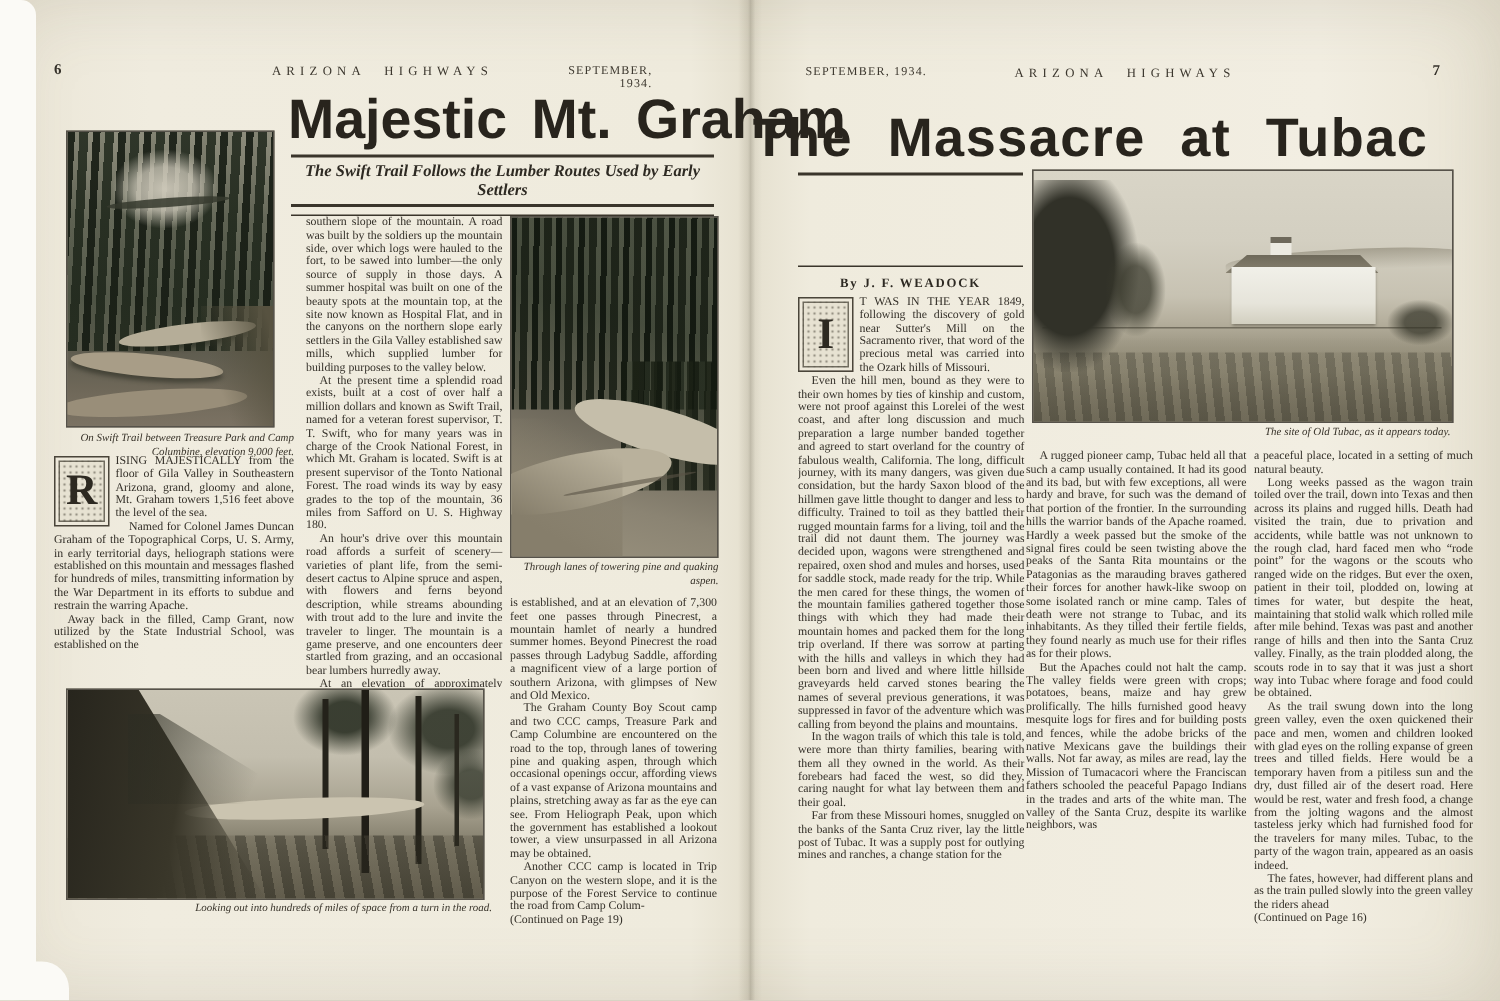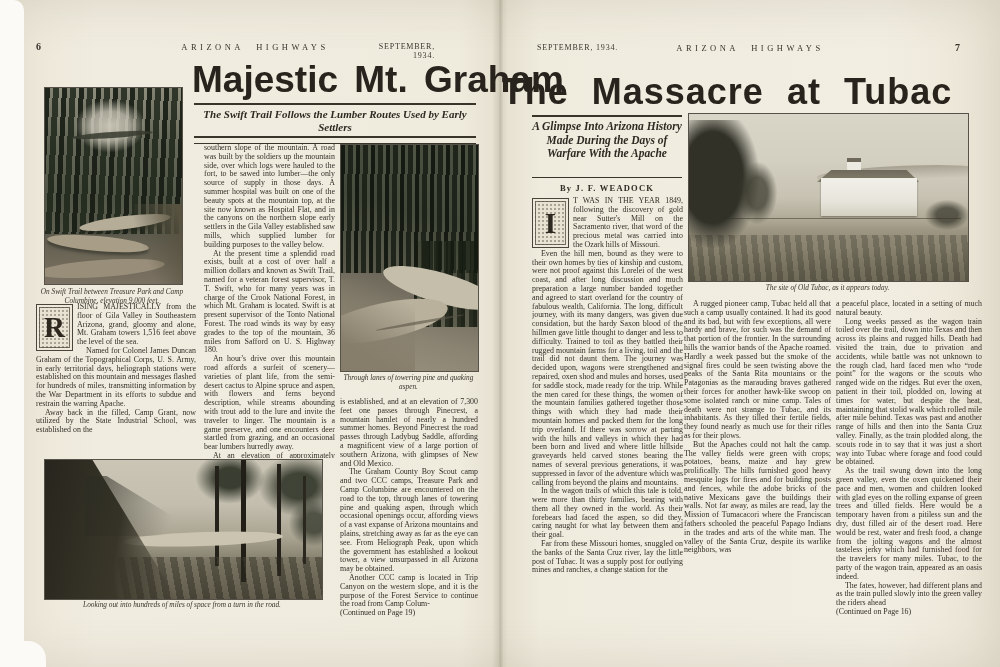--- a/index.html
+++ b/index.html
@@ -22,21 +22,21 @@
     word-spacing:12px;letter-spacing:1px;text-align:center;white-space:nowrap;color:#28241d;}
   .rule{background:#3a352b;}
   .dblrule{height:5px;border-top:2.5px solid #3a352b;border-bottom:1px solid #3a352b;}
   .standfirst{font-style:italic;font-weight:bold;font-size:11px;line-height:13px;text-align:center;color:#2e2a23;}
   .standfirst-r{font-size:11.5px;line-height:13.5px;}
   .byline{font-size:8.5px;font-weight:bold;letter-spacing:1.2px;text-align:center;color:#2e2a23;}
   .col{overflow:hidden;}
   .col p{margin:0;font-size:7.9px;line-height:8.8px;text-align:justify;}
   .col p.ind{text-indent:9px;}
   .cont{font-size:7.9px;line-height:9px;text-align:center;margin-top:2px;}
-  .caption{font-style:italic;font-size:7.3px;line-height:8.8px;text-align:center;color:#38332a;}
+  .caption{font-style:italic;font-size:7.3px;line-height:8.8px;text-align:right;color:#38332a;}
   .dropcap{float:left;width:35px;height:45px;margin:1px 4px 1px 0;border:1px solid #4a453a;
     box-shadow:inset 0 0 0 2px #eee9db,inset 0 0 0 3px rgba(74,69,58,.75);
     background-color:#e7e2d2;background-image:radial-gradient(rgba(74,69,58,.5) .6px,transparent 1.1px);
     background-size:4px 4px;display:flex;align-items:center;justify-content:center;
     font-size:29px;font-weight:bold;color:#2d2921;}
   .photo{overflow:hidden;border:1px solid #56524a;background:#8a8575;}
   .photo .ly{position:absolute;}
   
   .p1a{left:0;top:0;width:137px;height:196px;background:linear-gradient(180deg,#a6a192 0%,#8d8a7c 14%,#6a6b5d 30%,#505447 56%,#5e5c4f 74%,#6f6859 88%,#7b7263 100%);}
   .p1b{left:0;top:0;width:137px;height:146px;background:repeating-linear-gradient(93deg,rgba(23,29,20,.93) 0 5px,rgba(74,82,64,.38) 5px 8px,rgba(31,39,27,.88) 8px 14px,rgba(90,98,78,.32) 14px 17px);}
@@ -156,28 +156,27 @@
   </div>
   <div class="abs caption" style="left:36px;top:601px;width:292px;">Looking out into hundreds of miles of space from a turn in the road.</div>
 
   <div class="abs issue" style="left:537px;top:43px;">SEPTEMBER, 1934.</div>
   <div class="abs masthead" style="left:650px;top:43px;width:200px;">ARIZONA HIGHWAYS</div>
   <div class="abs pagenum" style="left:940px;top:42px;width:20px;text-align:right;">7</div>
 
   <h1 class="abs title-right" style="left:496px;top:70px;width:462px;margin:0;">The Massacre at Tubac</h1>
 
   <div class="abs rule" style="left:532px;top:115px;width:150px;height:2px;"></div>
-  <div class="abs standfirst standfirst-r" style="left:532px;top:120px;width:150px;">A Glimpse Into Arizona History Made During the Days of Warfare With the Apache</div>
   <div class="abs rule" style="left:532px;top:177px;width:150px;height:1px;"></div>
   <div class="abs byline" style="left:532px;top:183px;width:150px;">By J. F. WEADOCK</div>
 
   <div class="abs col" style="left:532px;top:197px;width:151px;height:452px;">
     <p><span class="dropcap" style="height:48px;">I</span><span>T WAS IN THE YEAR 1849, following the discovery of gold near Sutter's Mill on the Sacramento river, that word of the precious metal was carried into the Ozark hills of Missouri.</span></p>
     <p class="ind">Even the hill men, bound as they were to their own homes by ties of kinship and custom, were not proof against this Lorelei of the west coast, and after long discussion and much preparation a large number banded together and agreed to start overland for the country of fabulous wealth, California. The long, difficult journey, with its many dangers, was given due considation, but the hardy Saxon blood of the hillmen gave little thought to danger and less to difficulty. Trained to toil as they battled their rugged mountain farms for a living, toil and the trail did not daunt them. The journey was decided upon, wagons were strengthened and repaired, oxen shod and mules and horses, used for saddle stock, made ready for the trip. While the men cared for these things, the women of the mountain families gathered together those things with which they had made their mountain homes and packed them for the long trip overland. If there was sorrow at parting with the hills and valleys in which they had been born and lived and where little hillside graveyards held carved stones bearing the names of several previous generations, it was suppressed in favor of the adventure which was calling from beyond the plains and mountains.</p>
-    <p class="ind">In the wagon trails of which this tale is told, were more than thirty families, bearing with them all they owned in the world. As their forebears had faced the aspen, so did they, caring naught for what lay between them and their goal.</p>
+    <p class="ind">In the wagon trails of which this tale is told, were more than thirty families, bearing with them all they owned in the world. As their forebears had faced the west, so did they, caring naught for what lay between them and their goal.</p>
     <p class="ind">Far from these Missouri homes, snuggled on the banks of the Santa Cruz river, lay the little post of Tubac. It was a supply post for outlying mines and ranches, a change station for the</p>
   </div>
 
   <div class="abs photo" style="left:688px;top:113px;width:279px;height:167px;">
     <div class="ly p4a"></div>
     <div class="ly p4b"></div>
     <div class="ly p4g"></div>
     <div class="ly p4f"></div>
     <div class="ly p4e"></div>
     <div class="ly p4h"></div>

